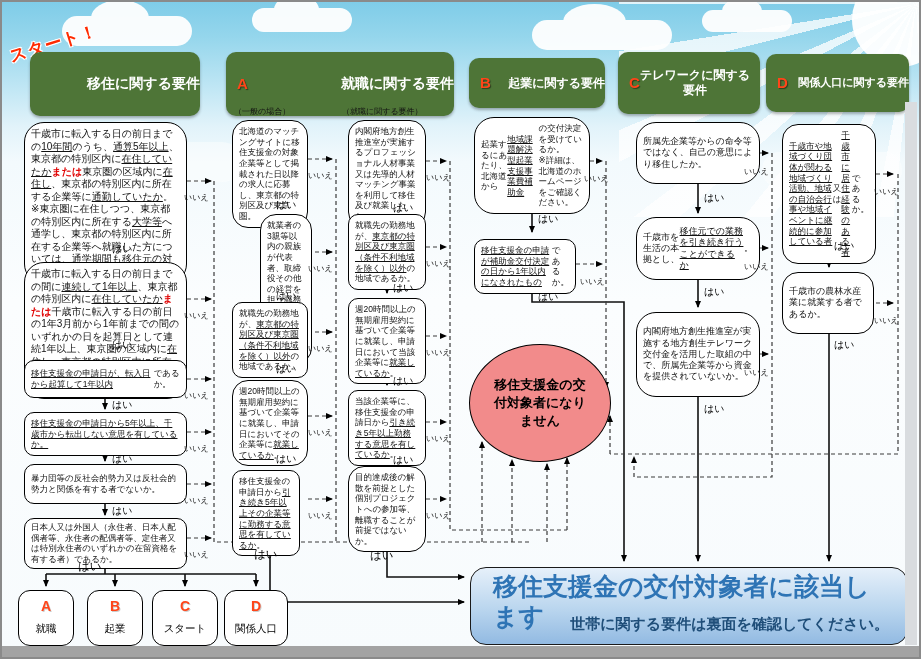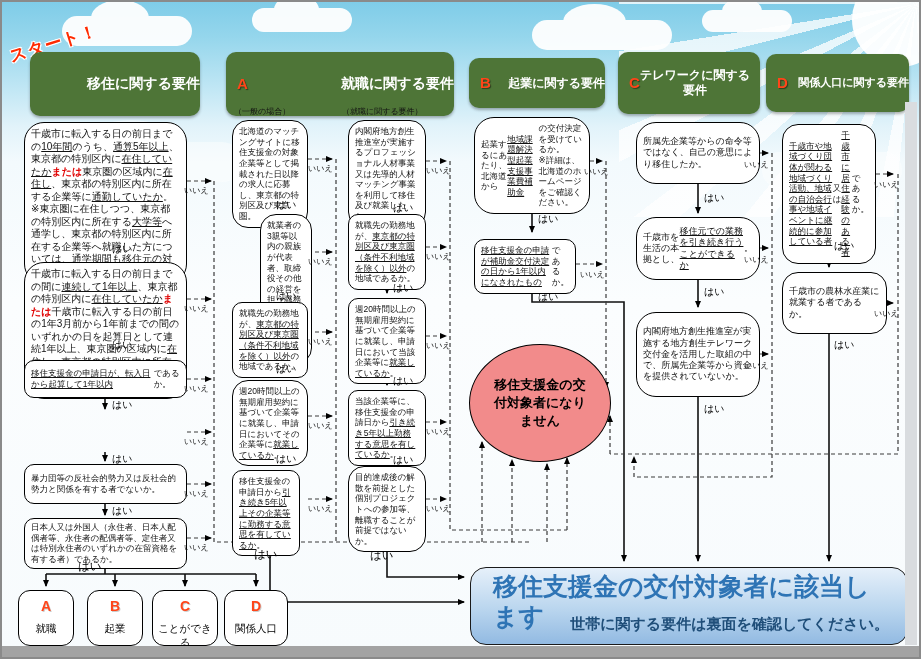--- a/index.html
+++ b/index.html
@@ -24,21 +24,21 @@
          text-shadow:-1px -1px 0 #fff,1px -1px 0 #fff,-1px 1px 0 #fff,1px 1px 0 #fff;}
   .qbox{position:absolute;background:#fff;border:1.2px solid #000;border-radius:10px;padding:5px 6px;
         font-size:8.5px;line-height:1.25;color:#111;box-sizing:border-box;}
   .qbox b{color:#e00000;font-weight:bold;}
   .qbox u{text-underline-offset:1px;}
   .r16{border-radius:16px;} .r20{border-radius:20px;} .fs8{font-size:10px;}
   .vc{display:flex;align-items:center;}
   .collabel{position:absolute;font-size:8px;color:#111;}
   .yes{position:absolute;font-size:10px;color:#000;white-space:nowrap;}
   .yes.big{font-size:11.5px;}
-  .no{position:absolute;font-size:8px;color:#222;white-space:nowrap;}
+  .no{position:absolute;font-size:8px;color:#222;white-space:nowrap;margin-top:7px;}
   .cat{position:absolute;background:#fff;border:1.5px solid #000;border-radius:12px;text-align:center;
        padding-top:7px;box-sizing:border-box;}
   .cat .ltr{display:block;color:#ff4519;font-weight:bold;font-size:14px;text-shadow:1px 1px 0 rgba(0,0,0,.2);}
   .cat .lbl{display:block;font-size:10.5px;margin-top:8px;color:#000;}
   .fail{position:absolute;left:467px;top:342px;width:140px;height:116px;background:#f28b8b;
         border:1.5px solid #000;border-radius:50%;display:flex;align-items:center;justify-content:center;
         text-align:center;font-weight:bold;font-size:13px;line-height:1.4;color:#000;}
   .fail .inner{width:104px;}
   .success{position:absolute;left:468px;top:565px;width:438px;height:78px;border:1.6px solid #1a1a1a;
            border-radius:16px;box-sizing:border-box;padding:3px 22px;
@@ -159,20 +159,23 @@
     <span class="ltr">D</span>
     <span>関係人口に関する要件</span>
   </div>
 
   <div class="collabel" style="left:232px;top:104px;">（一般の場合）</div>
   <div class="collabel" style="left:340px;top:104px;">（就職に関する要件）</div>
 
   <div class="qbox r20 fs8" style="left:22px;top:120px;width:163px;min-height:118px;">千歳市に転入する日の前日までの<u>10年間</u>のうち、<u>通算5年以上</u>、東京都の特別区内に<u>在住していたか</u><b>または</b>東京圏の区域内に<u>在住し</u>、東京都の特別区内に所在する企業等に<u>通勤していたか</u>。<br>※東京圏に在住しつつ、東京都の特別区内に所在する<u>大学等</u>へ通学し、東京都の特別区内に所在する企業等へ就職した方については、<u>通学期間も移住元の対象期間とする</u>ことができる。</div>
   <div class="qbox r20 fs8" style="left:22px;top:260px;width:163px;min-height:74px;">千歳市に転入する日の前日までの間に<u>連続して1年以上</u>、東京都の特別区内に<u>在住していたか</u><b>または</b>千歳市に転入する日の前日の1年3月前から1年前までの間のいずれかの日を起算日として連続1年以上、東京圏の区域内に<u>在住し</u>、東京都の特別区内に所在する企業等に通勤をしていたか。</div>
   <div class="qbox vc" style="left:22px;top:358px;width:163px;min-height:38px;"><u>移住支援金の申請日が、転入日から起算して1年以内</u>であるか。</div>
+  <div class="qbox vc" style="left:22px;top:410px;width:163px;min-height:40px;">
+      <u>移住支援金の申請日から5年以上、千歳市から転出しない意思を有しているか。</u>
+    </div>
   <div class="qbox vc" style="left:22px;top:516px;width:163px;min-height:40px;padding:3px 6px;">日本人又は外国人（永住者、日本人配偶者等、永住者の配偶者等、定住者又は特別永住者のいずれかの在留資格を有する者）であるか。</div>
   <div class="qbox vc" style="left:22px;top:462px;width:163px;min-height:40px;">暴力団等の反社会的勢力又は反社会的勢力と関係を有する者でないか。</div>
 
   <div class="qbox r16" style="left:230px;top:118px;width:76px;min-height:78px;">北海道のマッチングサイトに移住支援金の対象企業等として掲載された日以降の求人に応募し、東京都の特別区及び東京圏。</div>
   <div class="qbox r16" style="left:230px;top:212px;width:52px;min-height:76px;margin-left:28px;">就業者の3親等以内の親族が代表者、取締役その他の経営を担う職務を務めている企業等への就職ではないか。</div>
   <div class="qbox" style="left:230px;top:300px;width:76px;min-height:60px;">就職先の勤務地が、<u>東京都の特別区及び東京圏（条件不利地域を除く）以外</u>の地域であるか。</div>
   <div class="qbox r16" style="left:230px;top:378px;width:76px;min-height:72px;">週20時間以上の無期雇用契約に基づいて企業等に就業し、申請日においてその企業等に<u>就業しているか</u>。</div>
   <div class="qbox" style="left:230px;top:468px;width:68px;min-height:58px;">移住支援金の申請日から<u>引き続き5年以上その企業等に勤務する意思を有しているか</u>。</div>
 
   <div class="qbox r16" style="left:346px;top:118px;width:78px;min-height:82px;">内閣府地方創生推進室が実施するプロフェッショナル人材事業又は先導的人材マッチング事業を利用して移住及び就業したか。</div>
@@ -182,42 +185,42 @@
   <div class="qbox r16" style="left:346px;top:464px;width:78px;min-height:66px;">目的達成後の解散を前提とした個別プロジェクトへの参加等、離職することが前提ではないか。</div>
 
   <div class="qbox r20 vc" style="left:472px;top:115px;width:116px;min-height:88px;">起業するにあたり、北海道から<u>地域課題解決型起業支援事業費補助金</u>の交付決定を受けているか。<br>※詳細は、北海道のホームページをご確認ください。</div>
   <div class="qbox vc" style="left:472px;top:237px;width:102px;min-height:50px;"><u>移住支援金の申請が補助金交付決定の日から1年以内になされたもの</u>であるか。</div>
 
   <div class="qbox r20 vc" style="left:634px;top:120px;width:124px;min-height:62px;font-size:9px;">所属先企業等からの命令等ではなく、自己の意思により移住したか。</div>
   <div class="qbox r20 vc" style="left:634px;top:215px;width:124px;min-height:63px;font-size:9px;">千歳市を生活の本拠とし、<u>移住元での業務を引き続き行うことができるか</u>。</div>
   <div class="qbox r20 vc" style="left:634px;top:310px;width:124px;min-height:85px;font-size:9px;">内閣府地方創生推進室が実施する地方創生テレワーク交付金を活用した取組の中で、所属先企業等から資金を提供されていないか。</div>
 
   <div class="qbox r16 vc" style="left:780px;top:122px;width:94px;min-height:100px;"><u>千歳市や地域づくり団体が関わる地域づくり活動、地域の自治会行事や地域イベントに継続的に参加している者</u>又は<u>千歳市に居住経験のある者</u>であるか。</div>
-  <div class="qbox r16 vc" style="left:780px;top:270px;width:105px;min-height:62px;font-size:9px;">千歳市の農林水産業に就業する者であるか。</div>
+  <div class="qbox r16 vc" style="left:780px;top:270px;width:92px;min-height:62px;font-size:9px;">千歳市の農林水産業に就業する者であるか。</div>
 
   <div class="fail">
     <div class="inner">移住支援金の交付対象者になりません</div>
   </div>
 
   <div class="success">
     <div class="t">移住支援金の交付対象者に該当します</div>
     <div class="n">世帯に関する要件は裏面を確認してください。</div>
   </div>
 
   <div class="cat" style="left:16px;top:588px;width:56px;height:56px;">
     <span class="ltr">A</span>
     <span class="lbl">就職</span>
   </div>
   <div class="cat" style="left:85px;top:588px;width:56px;height:56px;">
     <span class="ltr">B</span>
     <span class="lbl">起業</span>
   </div>
   <div class="cat" style="left:150px;top:588px;width:66px;height:56px;">
     <span class="ltr">C</span>
-    <span class="lbl">ことができる</span>
+    <span class="lbl">スタート</span>
   </div>
   <div class="cat" style="left:222px;top:588px;width:64px;height:56px;">
     <span class="ltr">D</span>
     <span class="lbl">関係人口</span>
   </div>
 
   <span class="yes" style="left:110px;top:240px;">はい</span>
   <span class="yes" style="left:110px;top:336px;">はい</span>
   <span class="yes" style="left:110px;top:396px;">はい</span>
   <span class="yes" style="left:110px;top:450px;">はい</span>

